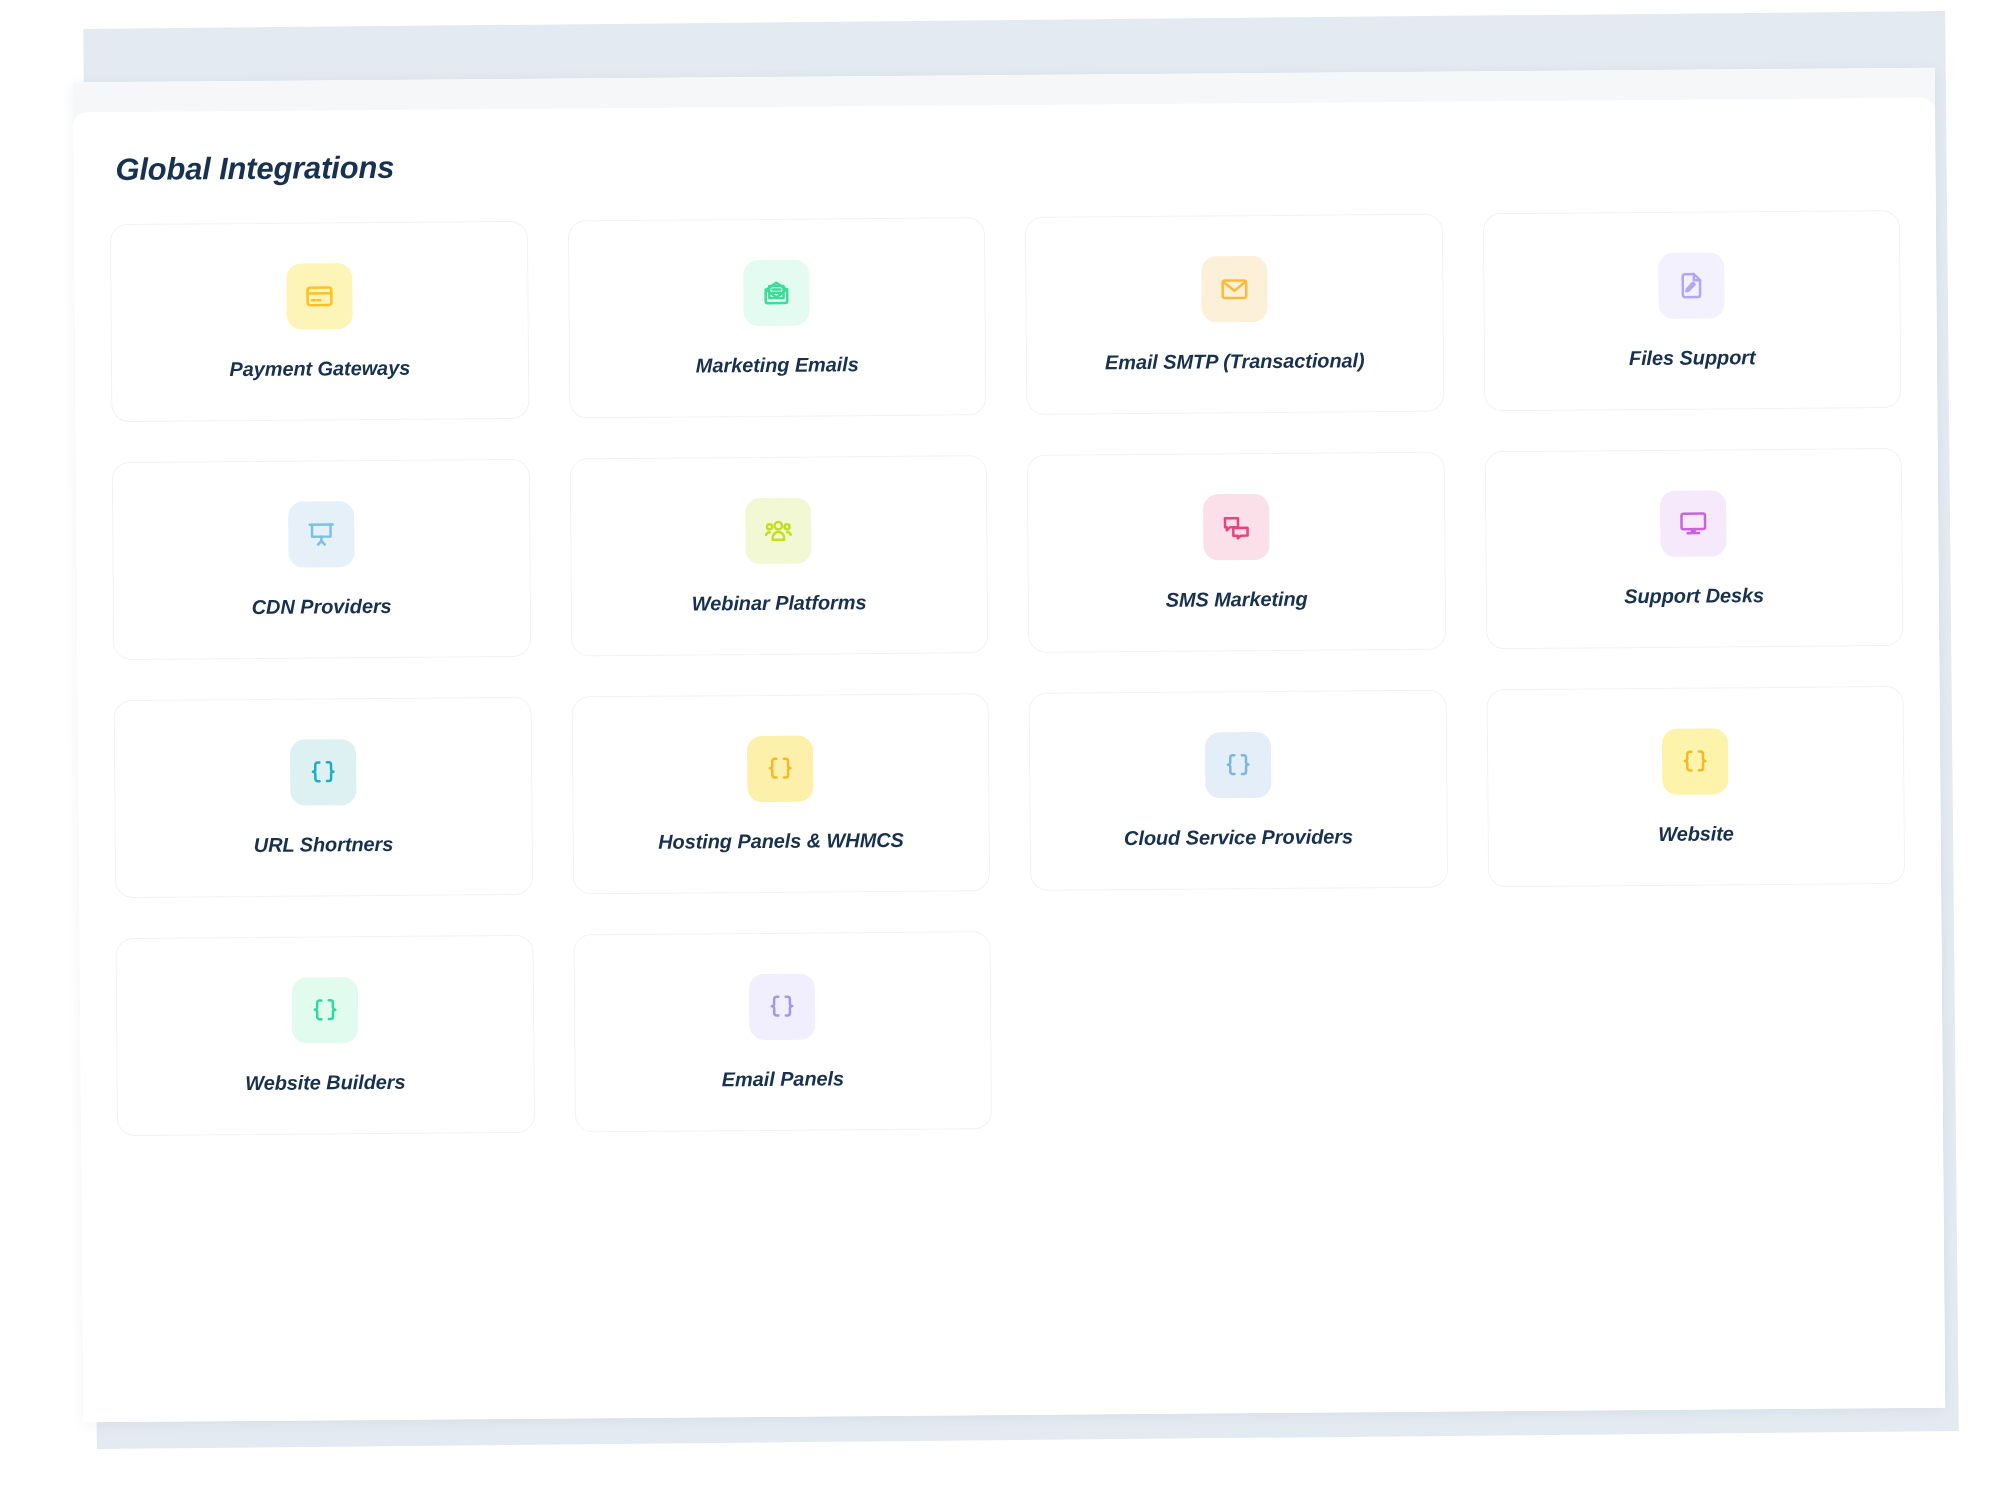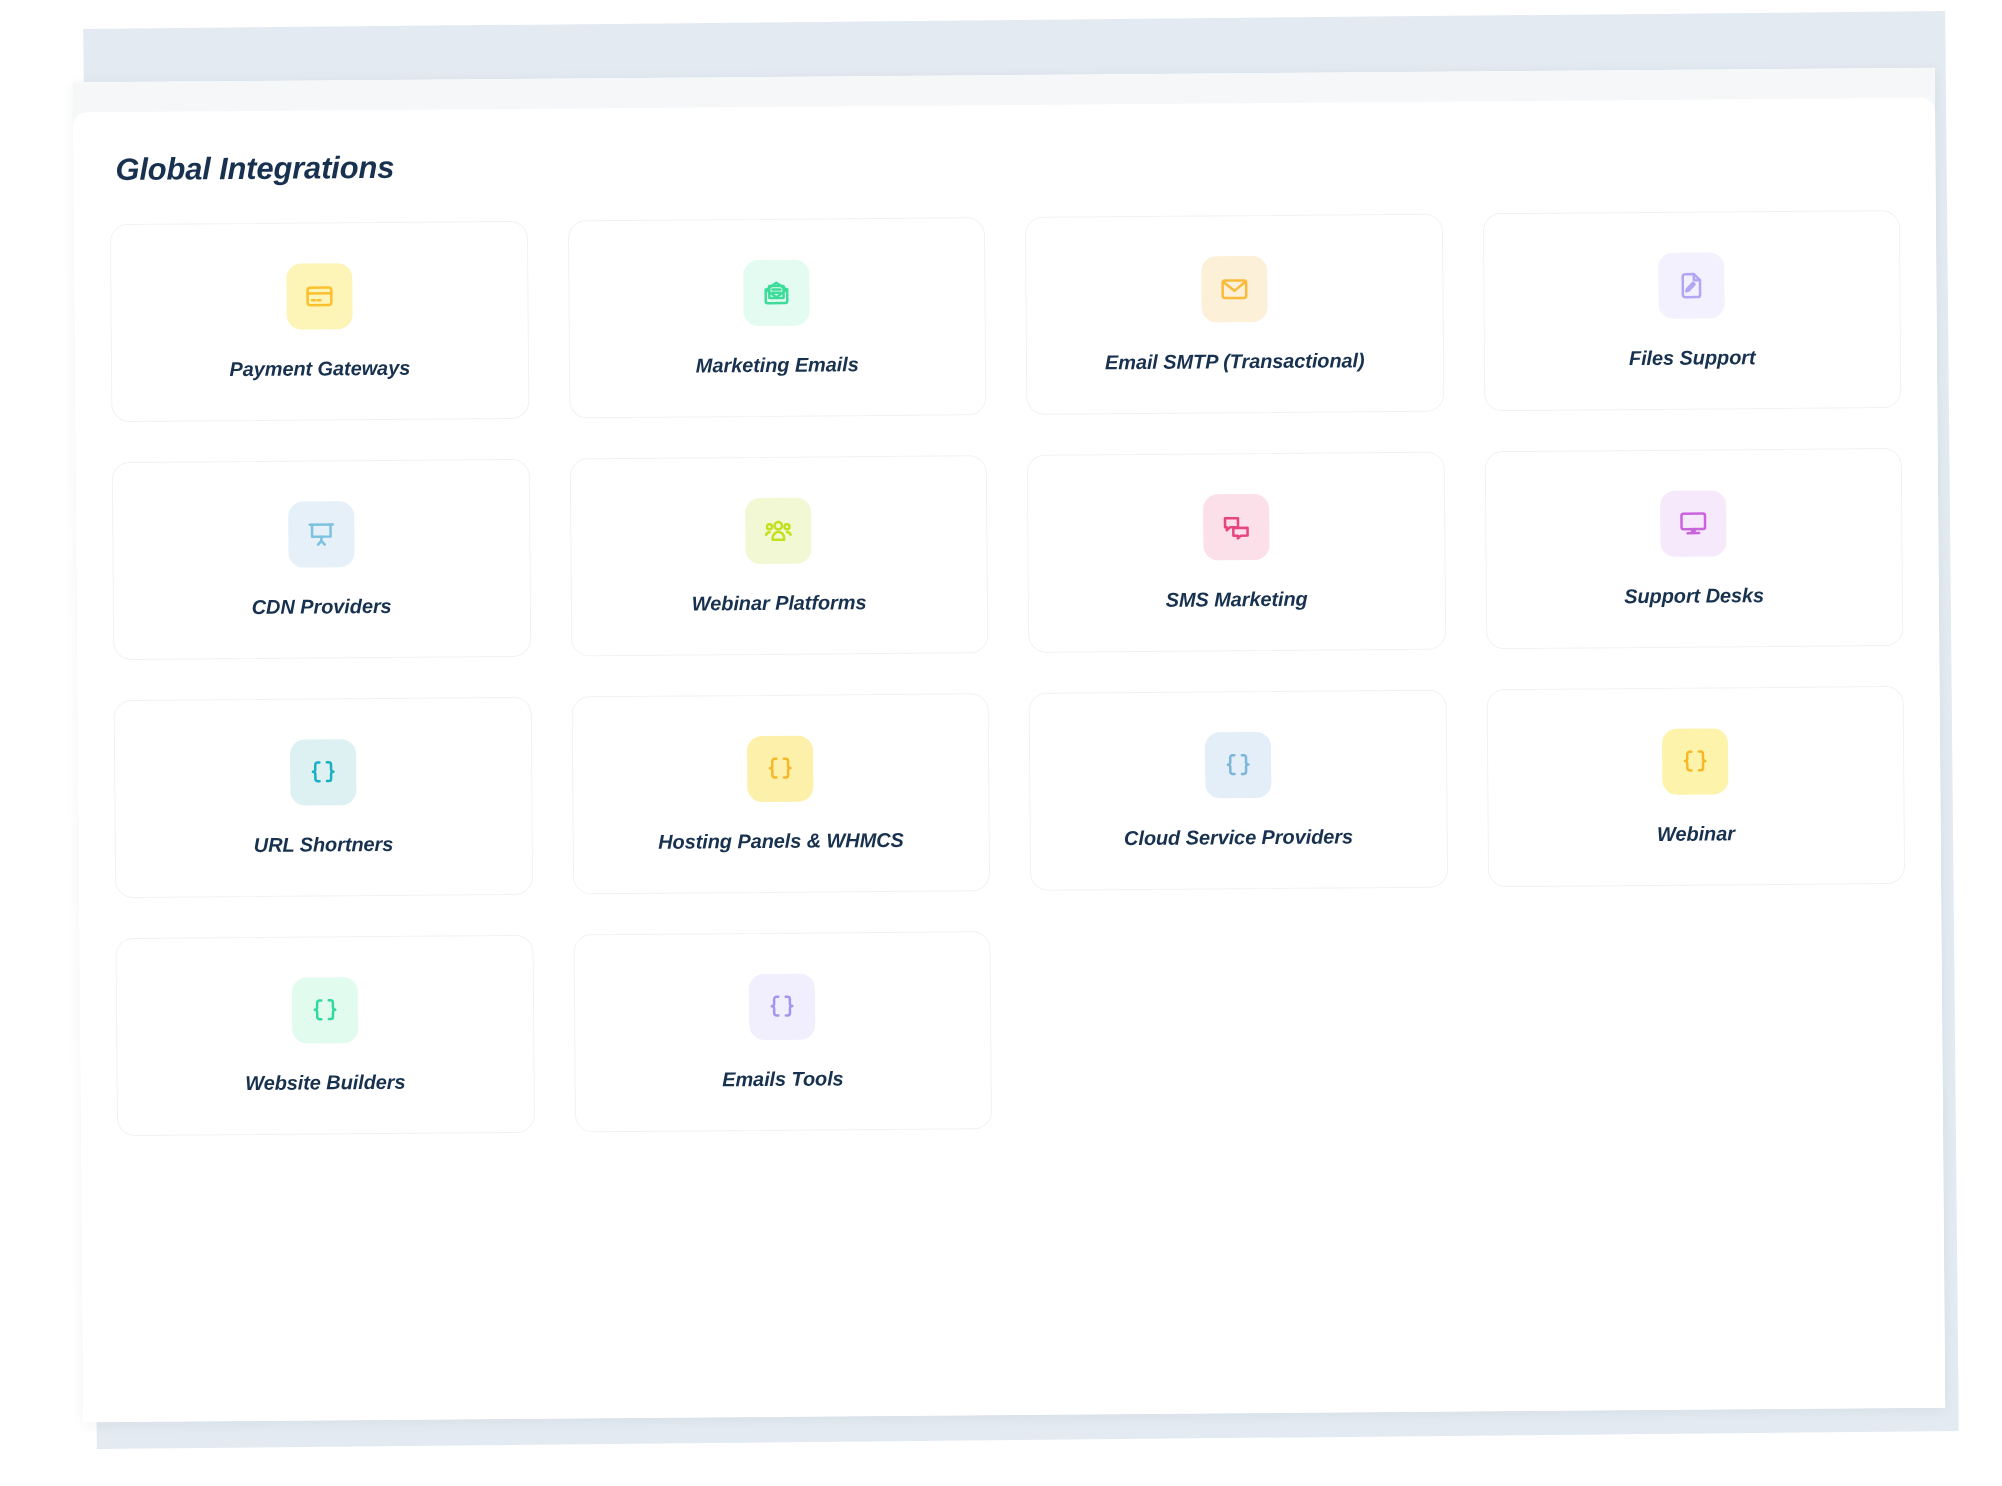--- a/index.html
+++ b/index.html
@@ -252,39 +252,39 @@
               </div>
               <div class="tile-label">Cloud Service Providers</div>
             </div>
             <div class="tile">
               <div class="tile-icon-box" style="background: rgb(253, 243, 171);">
                 <svg width="30" height="30" viewBox="0 0 24 24" fill="none" stroke="#f5b826" stroke-width="2" stroke-linecap="round" stroke-linejoin="round">
                   <path d="M9 4H7.6A1.9 1.9 0 0 0 5.7 5.9v3.7c0 1-.8 1.9-1.9 1.9 1 0 1.9.8 1.9 1.9v3.7A1.9 1.9 0 0 0 7.6 19H9"></path>
                   <path d="M15 4h1.4a1.9 1.9 0 0 1 1.9 1.9v3.7c0 1 .8 1.9 1.9 1.9-1 0-1.9.8-1.9 1.9v3.7a1.9 1.9 0 0 1-1.9 1.9H15"></path>
                 </svg>
               </div>
-              <div class="tile-label">Webinar</div>
+              <div class="tile-label">Website</div>
             </div>
             <div class="tile">
               <div class="tile-icon-box" style="background: rgb(225, 251, 239);">
                 <svg width="30" height="30" viewBox="0 0 24 24" fill="none" stroke="#31d8a0" stroke-width="2" stroke-linecap="round" stroke-linejoin="round">
                   <path d="M9 4H7.6A1.9 1.9 0 0 0 5.7 5.9v3.7c0 1-.8 1.9-1.9 1.9 1 0 1.9.8 1.9 1.9v3.7A1.9 1.9 0 0 0 7.6 19H9"></path>
                   <path d="M15 4h1.4a1.9 1.9 0 0 1 1.9 1.9v3.7c0 1 .8 1.9 1.9 1.9-1 0-1.9.8-1.9 1.9v3.7a1.9 1.9 0 0 1-1.9 1.9H15"></path>
                 </svg>
               </div>
               <div class="tile-label">Website Builders</div>
             </div>
             <div class="tile">
               <div class="tile-icon-box" style="background: rgb(241, 238, 253);">
                 <svg width="30" height="30" viewBox="0 0 24 24" fill="none" stroke="#a594f0" stroke-width="2" stroke-linecap="round" stroke-linejoin="round">
                   <path d="M9 4H7.6A1.9 1.9 0 0 0 5.7 5.9v3.7c0 1-.8 1.9-1.9 1.9 1 0 1.9.8 1.9 1.9v3.7A1.9 1.9 0 0 0 7.6 19H9"></path>
                   <path d="M15 4h1.4a1.9 1.9 0 0 1 1.9 1.9v3.7c0 1 .8 1.9 1.9 1.9-1 0-1.9.8-1.9 1.9v3.7a1.9 1.9 0 0 1-1.9 1.9H15"></path>
                 </svg>
               </div>
-              <div class="tile-label">Emails Tools</div>
+              <div class="tile-label">Email Panels</div>
             </div>
             <div class="tile is-empty"></div>
             <div class="tile is-empty"></div>
           </div>
 
       </div>
     </div>
   </div>
 
 </div>

